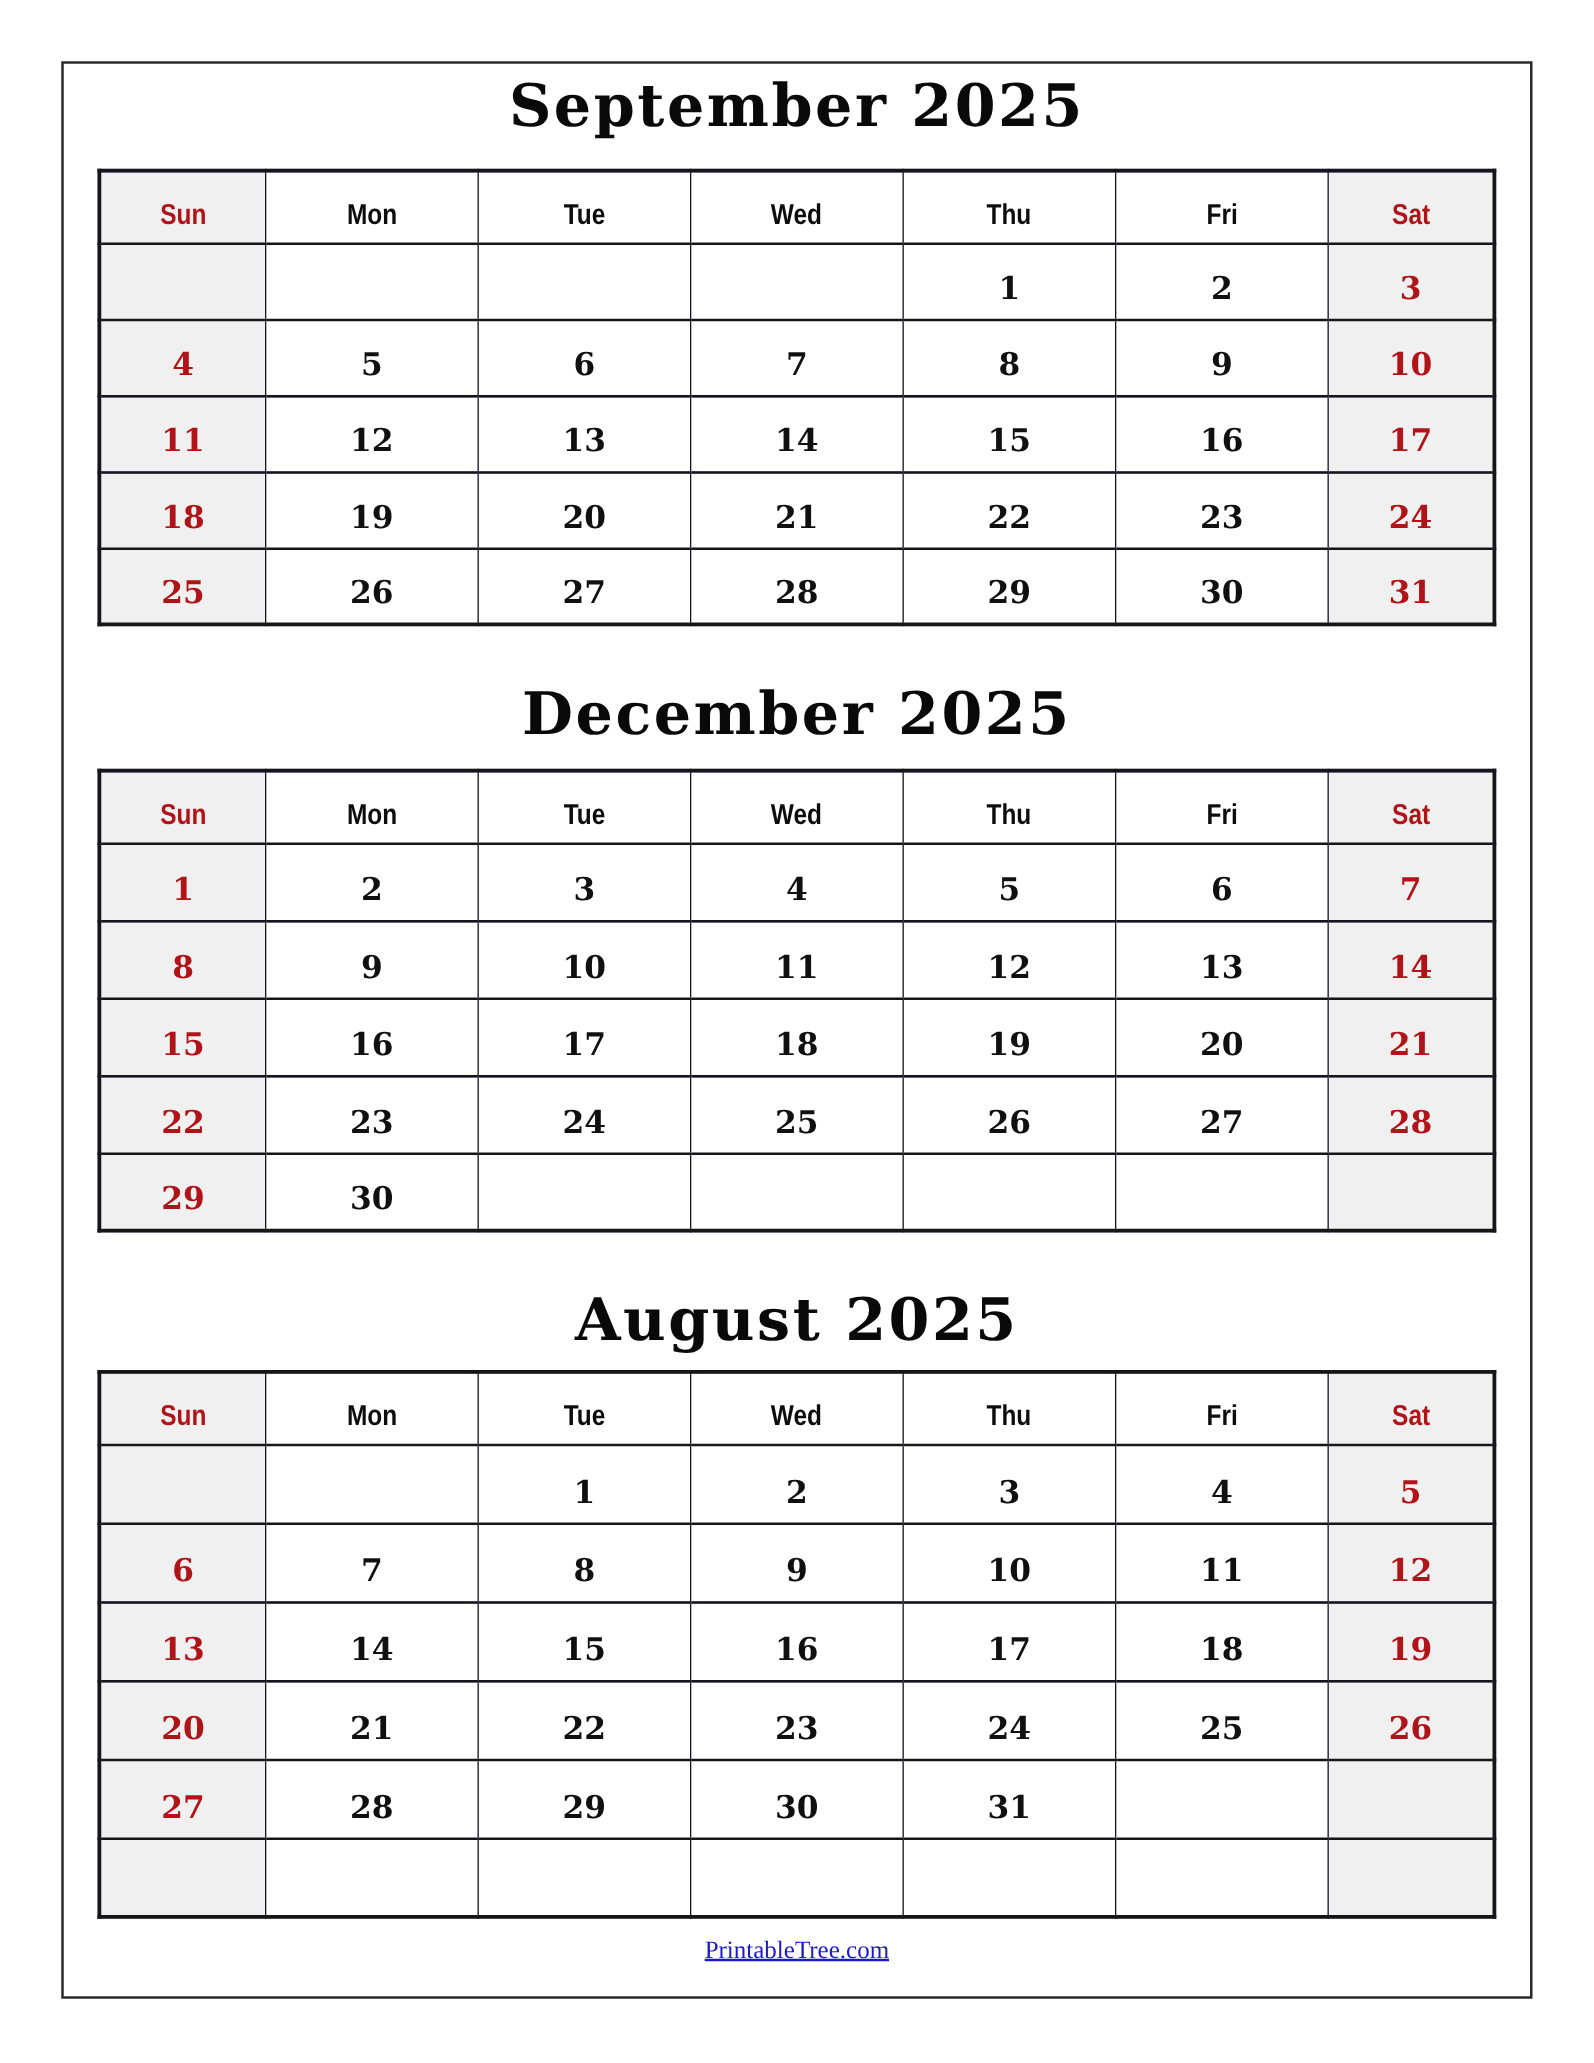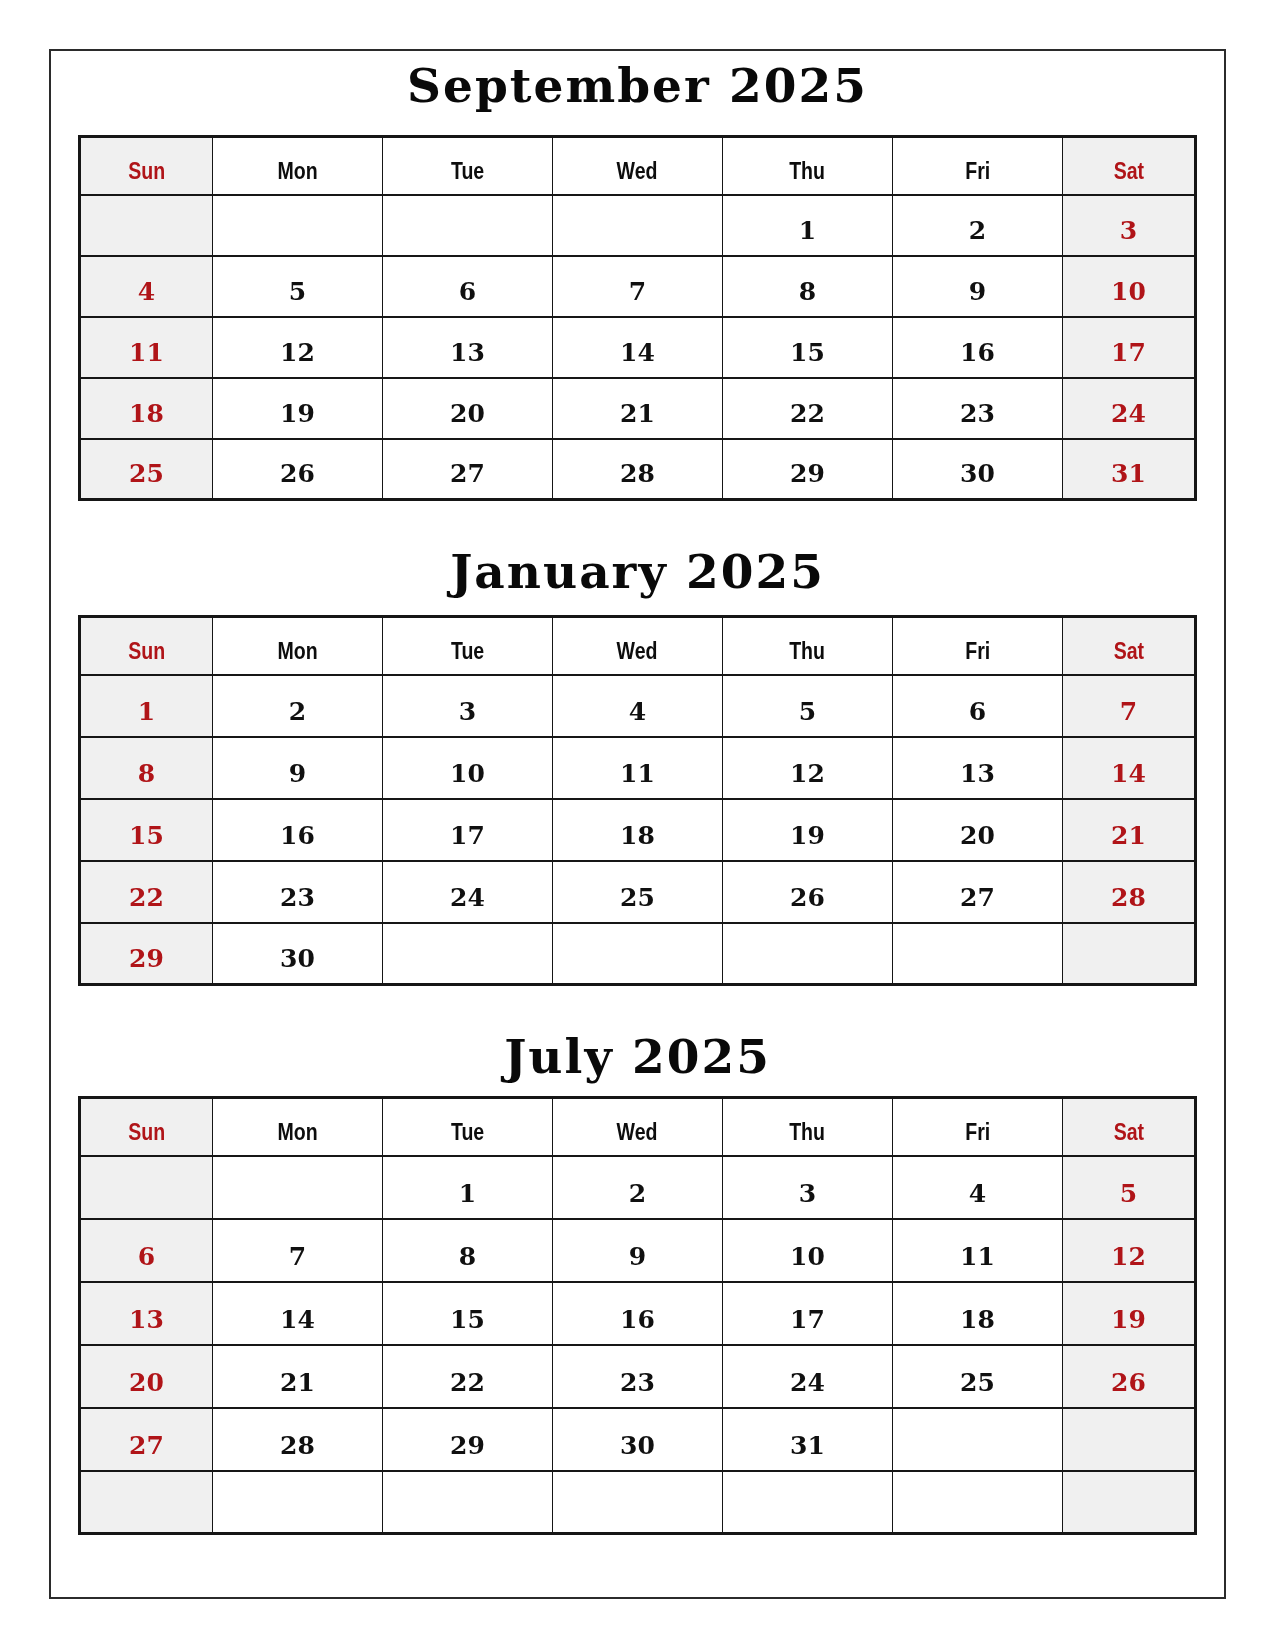--- a/index.html
+++ b/index.html
@@ -134,21 +134,21 @@
             <td>28</td>
             <td>29</td>
             <td>30</td>
             <td class="wkend">31</td>
           </tr>
         </tbody>
     </table>
   </section>
 
   <section class="month" id="june">
-    <h2 class="month-title">January 2025</h2>
+    <h2 class="month-title">December 2025</h2>
     <table class="cal">
       <colgroup>
         <col class="col-narrow">
           <col class="col-wide">
           <col class="col-wide">
           <col class="col-wide">
         <col class="col-wide">
           <col class="col-wide">
           <col class="col-narrow">
       </colgroup>
@@ -207,21 +207,21 @@
             <td></td>
             <td></td>
             <td></td>
             <td class="wkend"></td>
           </tr>
         </tbody>
     </table>
   </section>
 
   <section class="month" id="july">
-    <h2 class="month-title">July 2025</h2>
+    <h2 class="month-title">August 2025</h2>
     <table class="cal">
       <colgroup>
         <col class="col-narrow">
           <col class="col-wide">
           <col class="col-wide">
           <col class="col-wide">
         <col class="col-wide">
           <col class="col-wide">
           <col class="col-narrow">
       </colgroup>
@@ -288,14 +288,17 @@
             <td></td>
             <td></td>
             <td></td>
             <td></td>
             <td class="wkend"></td>
           </tr>
         </tbody>
     </table>
   </section>
 
+  <div class="footer">
+    <a>PrintableTree.com</a>
+  </div>
 
 </div>
 
 </body></html>

